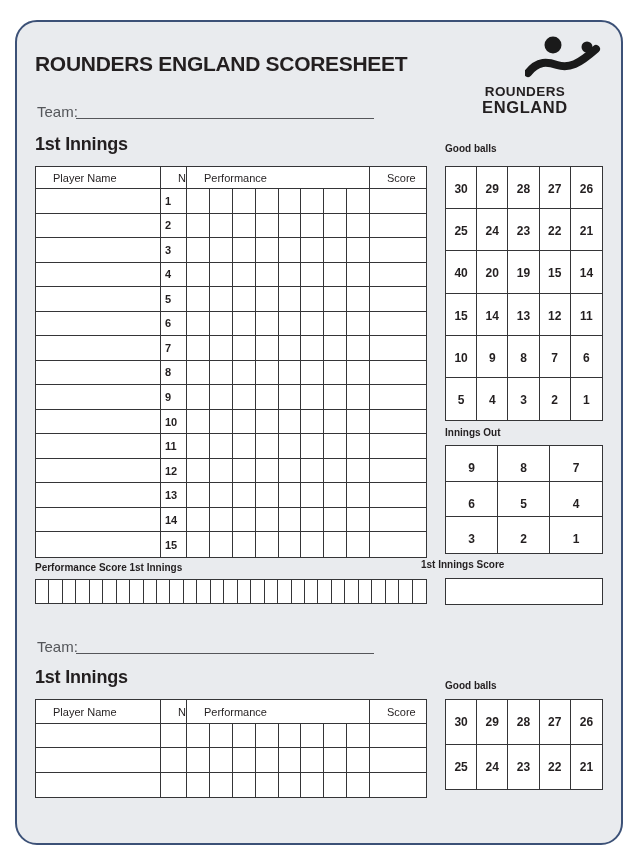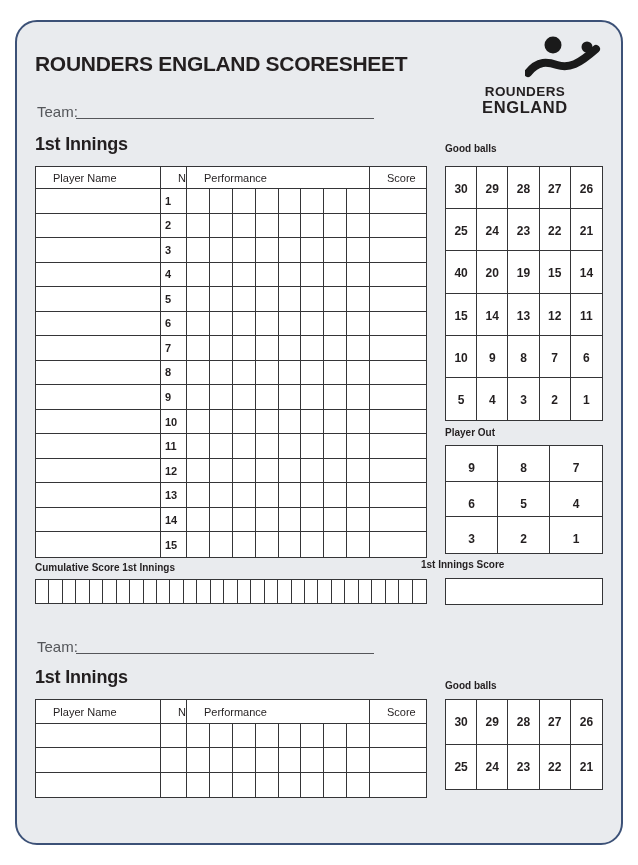--- a/index.html
+++ b/index.html
@@ -232,21 +232,21 @@
       <div class="cell  last-row"></div>
       <div class="cell  last-row"></div>
       <div class="cell  last-row"></div>
       <div class="cell  last-row"></div>
       <div class="cell  last-row"></div>
       <div class="cell  last-row"></div>
       <div class="cell  last-row"></div>
       <div class="cell last-col last-row"></div>
     </div>
 
-  <div class="abs small-label" style="left:18px; top:540px;">Cumulative Score 1st Innings</div>
+  <div class="abs small-label" style="left:18px; top:540px;">Performance Score 1st Innings</div>
   <div id="cumulative-strip" class="abs grid strip" style="grid-template-columns: repeat(29, 1fr);">
       <div class="cell last-row"></div>
       <div class="cell last-row"></div>
       <div class="cell last-row"></div>
       <div class="cell last-row"></div>
       <div class="cell last-row"></div>
       <div class="cell last-row"></div>
       <div class="cell last-row"></div>
       <div class="cell last-row"></div>
       <div class="cell last-row"></div>
@@ -298,21 +298,21 @@
       <div class="cell numcell">8</div>
       <div class="cell numcell">7</div>
       <div class="cell numcell last-col">6</div>
       <div class="cell numcell last-row">5</div>
       <div class="cell numcell last-row">4</div>
       <div class="cell numcell last-row">3</div>
       <div class="cell numcell last-row">2</div>
       <div class="cell numcell last-col last-row">1</div>
     </div>
 
-  <div class="abs small-label" style="left:428px; top:405px;">Player Out</div>
+  <div class="abs small-label" style="left:428px; top:405px;">Innings Out</div>
   <div id="bo-grid" class="abs grid bo-grid">
       <div class="cell numcell">9</div>
       <div class="cell numcell">8</div>
       <div class="cell numcell last-col">7</div>
       <div class="cell numcell">6</div>
       <div class="cell numcell">5</div>
       <div class="cell numcell last-col">4</div>
       <div class="cell numcell last-row">3</div>
       <div class="cell numcell last-row">2</div>
       <div class="cell numcell last-col last-row">1</div>

